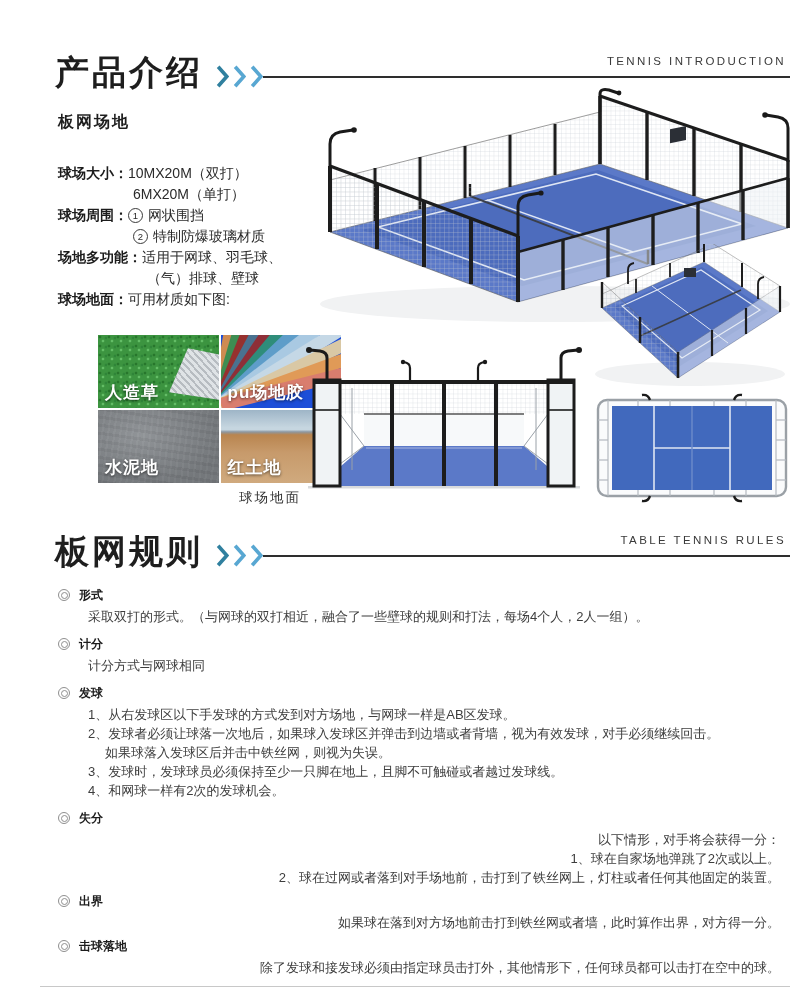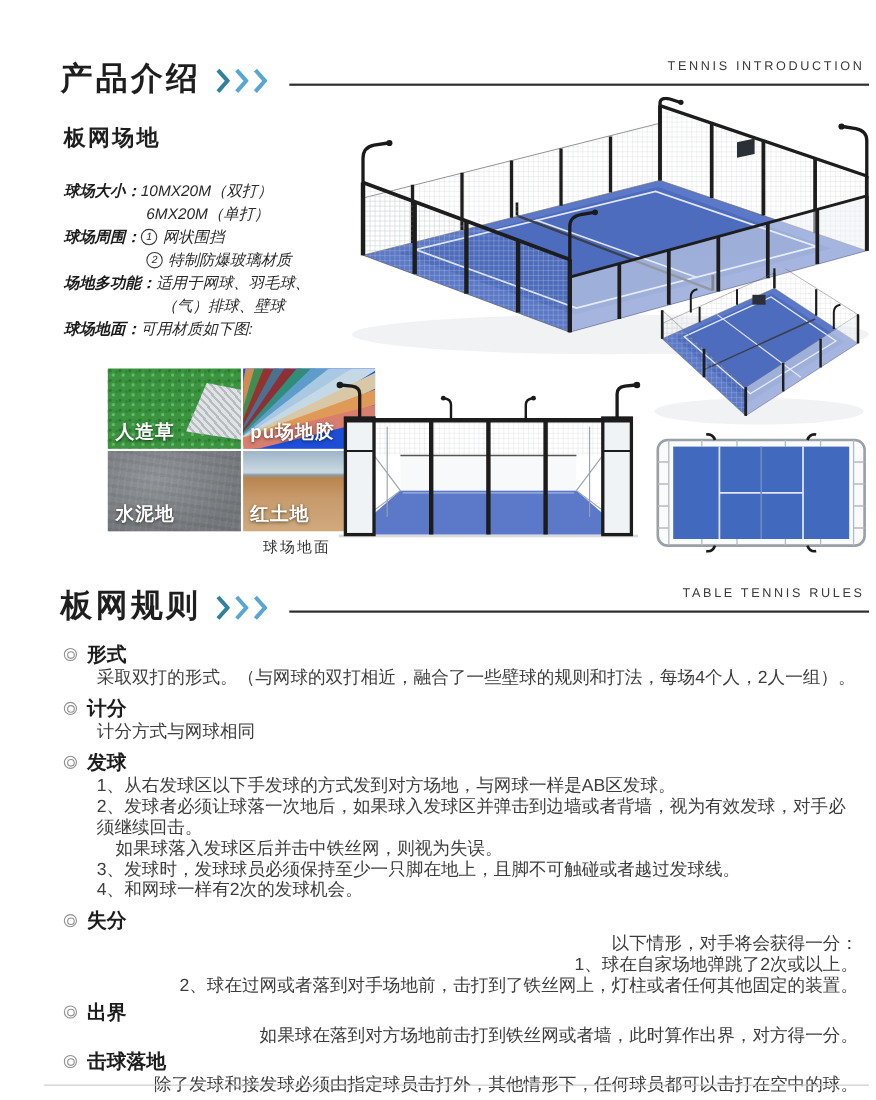--- a/index.html
+++ b/index.html
@@ -1,32 +1,32 @@
 <!DOCTYPE html>
 <html><head>
 <meta charset="utf-8">
 <style>
   html,body{margin:0;padding:0;background:#ffffff;}
   .page{position:relative;width:796px;height:1000px;background:#fff;overflow:hidden;
         font-family:"Liberation Sans","DejaVu Sans",sans-serif;color:#222;}
 
   
   .sec-head{position:absolute;left:55px;right:6px;height:44px;}
-  .sec-title{font-size:29px;font-weight:bold;letter-spacing:3px;color:#1e1e1e;line-height:40px;white-space:nowrap;}
+  .sec-title{font-size:34px;font-weight:bold;letter-spacing:3px;color:#1e1e1e;line-height:40px;white-space:nowrap;}
   .chevrons{display:inline-flex;gap:4px;margin-left:13px;vertical-align:middle;position:relative;top:-3px;}
   .chev{width:13px;height:25px;color:#58a7d2;}
   .chev.first{color:#30809f;}
   .sec-en{position:absolute;right:4px;top:3px;font-size:11.5px;letter-spacing:2.4px;color:#3a3a3a;}
   .sec-line{position:absolute;left:208px;right:0;top:24px;border-top:2px solid #2e2e2e;}
 
-  .subtitle{position:absolute;left:58px;top:112px;font-size:20px;font-weight:bold;letter-spacing:2px;color:#1e1e1e;text-align:right;}
+  .subtitle{position:absolute;left:58px;top:112px;font-size:16px;font-weight:bold;letter-spacing:2px;color:#1e1e1e;text-align:right;}
 
   
   .specs{position:absolute;left:58px;top:163px;width:262px;font-size:14px;color:#2a2a2a;}
-  .spec-row{display:flex;align-items:flex-start;line-height:21px;white-space:nowrap;font-style:italic;}
+  .spec-row{display:flex;align-items:flex-start;line-height:21px;white-space:nowrap;}
   .spec-label{font-weight:bold;color:#1c1c1c;}
   .indent-a{padding-left:75px;}
   .indent-b{padding-left:89px;}
   .numc{display:inline-block;width:13px;height:13px;border:1px solid #3a3a3a;border-radius:50%;
         font-size:9.5px;line-height:13px;text-align:center;margin-right:5px;flex:none;align-self:center;}
 
   
   .surface-grid{position:absolute;left:58px;top:335px;width:243px;height:148px;
                 display:grid;grid-template-columns:1fr 1fr;grid-template-rows:1fr 1fr;gap:2px;margin-left:40px;}
   .cell{position:relative;overflow:hidden;}
@@ -57,26 +57,26 @@
   .img{position:absolute;}
   #iso-large{left:300px;top:88px;width:492px;height:250px;}
   #iso-small{left:588px;top:244px;width:204px;height:154px;}
   #front-view{left:300px;top:344px;width:288px;height:152px;}
   #top-view{left:592px;top:392px;width:200px;height:112px;}
 
   
   .rules{position:absolute;left:58px;top:585px;right:16px;}
   .rule{margin-bottom:8px;}
   .rules .rule:nth-child(n+4){margin-bottom:4px;text-align:right;}
-  .rule-head{display:flex;align-items:center;gap:9px;font-size:18px;font-weight:bold;color:#1c1c1c;
+  .rule-head{display:flex;align-items:center;gap:9px;font-size:12px;font-weight:bold;color:#1c1c1c;
              line-height:20px;margin-bottom:2px;}
   .bullet{width:12px;height:12px;border:1.5px solid #8f8f8f;border-radius:50%;position:relative;
           flex:none;box-sizing:border-box;}
   .bullet::after{content:"";position:absolute;inset:1.5px;border:1px solid #8f8f8f;border-radius:50%;}
-  .rule-line{font-size:16px;line-height:19px;color:#3d3d3d;padding-left:30px;}
+  .rule-line{font-size:13px;line-height:19px;color:#3d3d3d;padding-left:30px;}
   .rule-line.cont{padding-left:47px;}
 
   .bottom-line{position:absolute;left:40px;right:6px;top:986px;border-top:1px solid #c8c8c8;}
 </style>
 </head>
 <body>
 
 <div class="page">
 
   <div class="sec-head" style="top:52px;">

